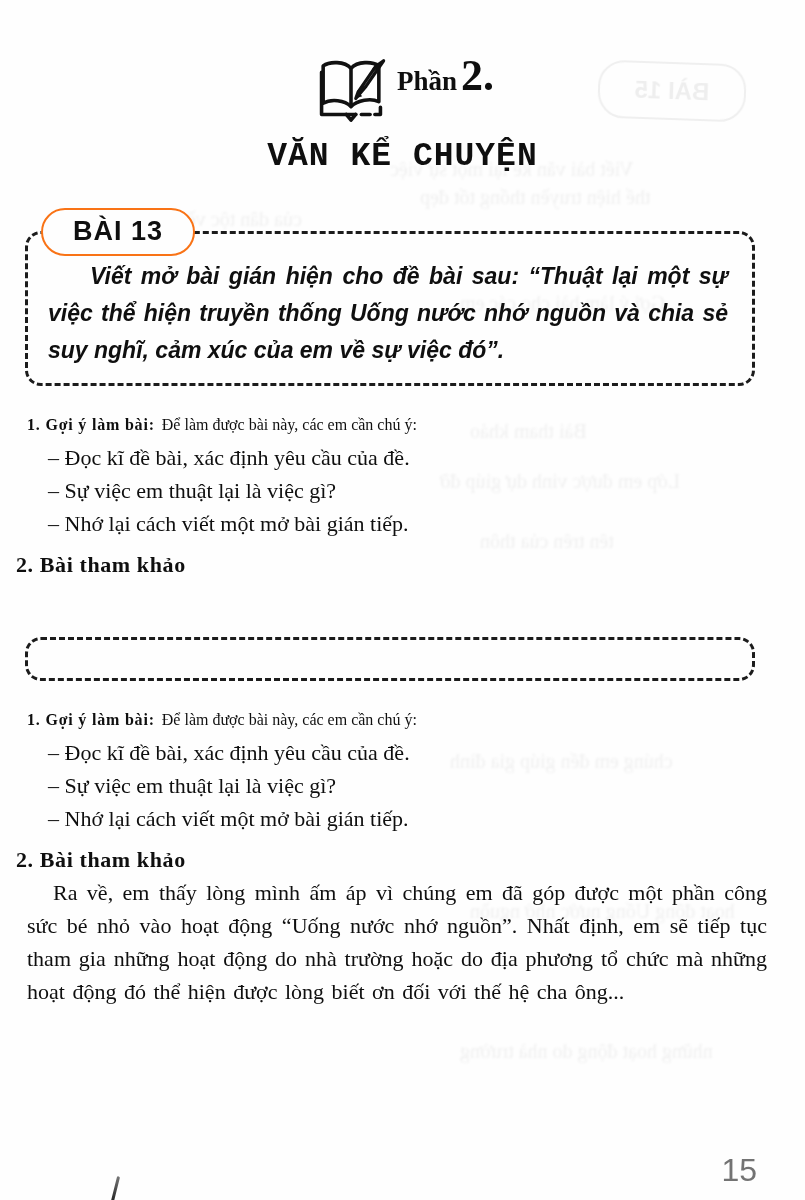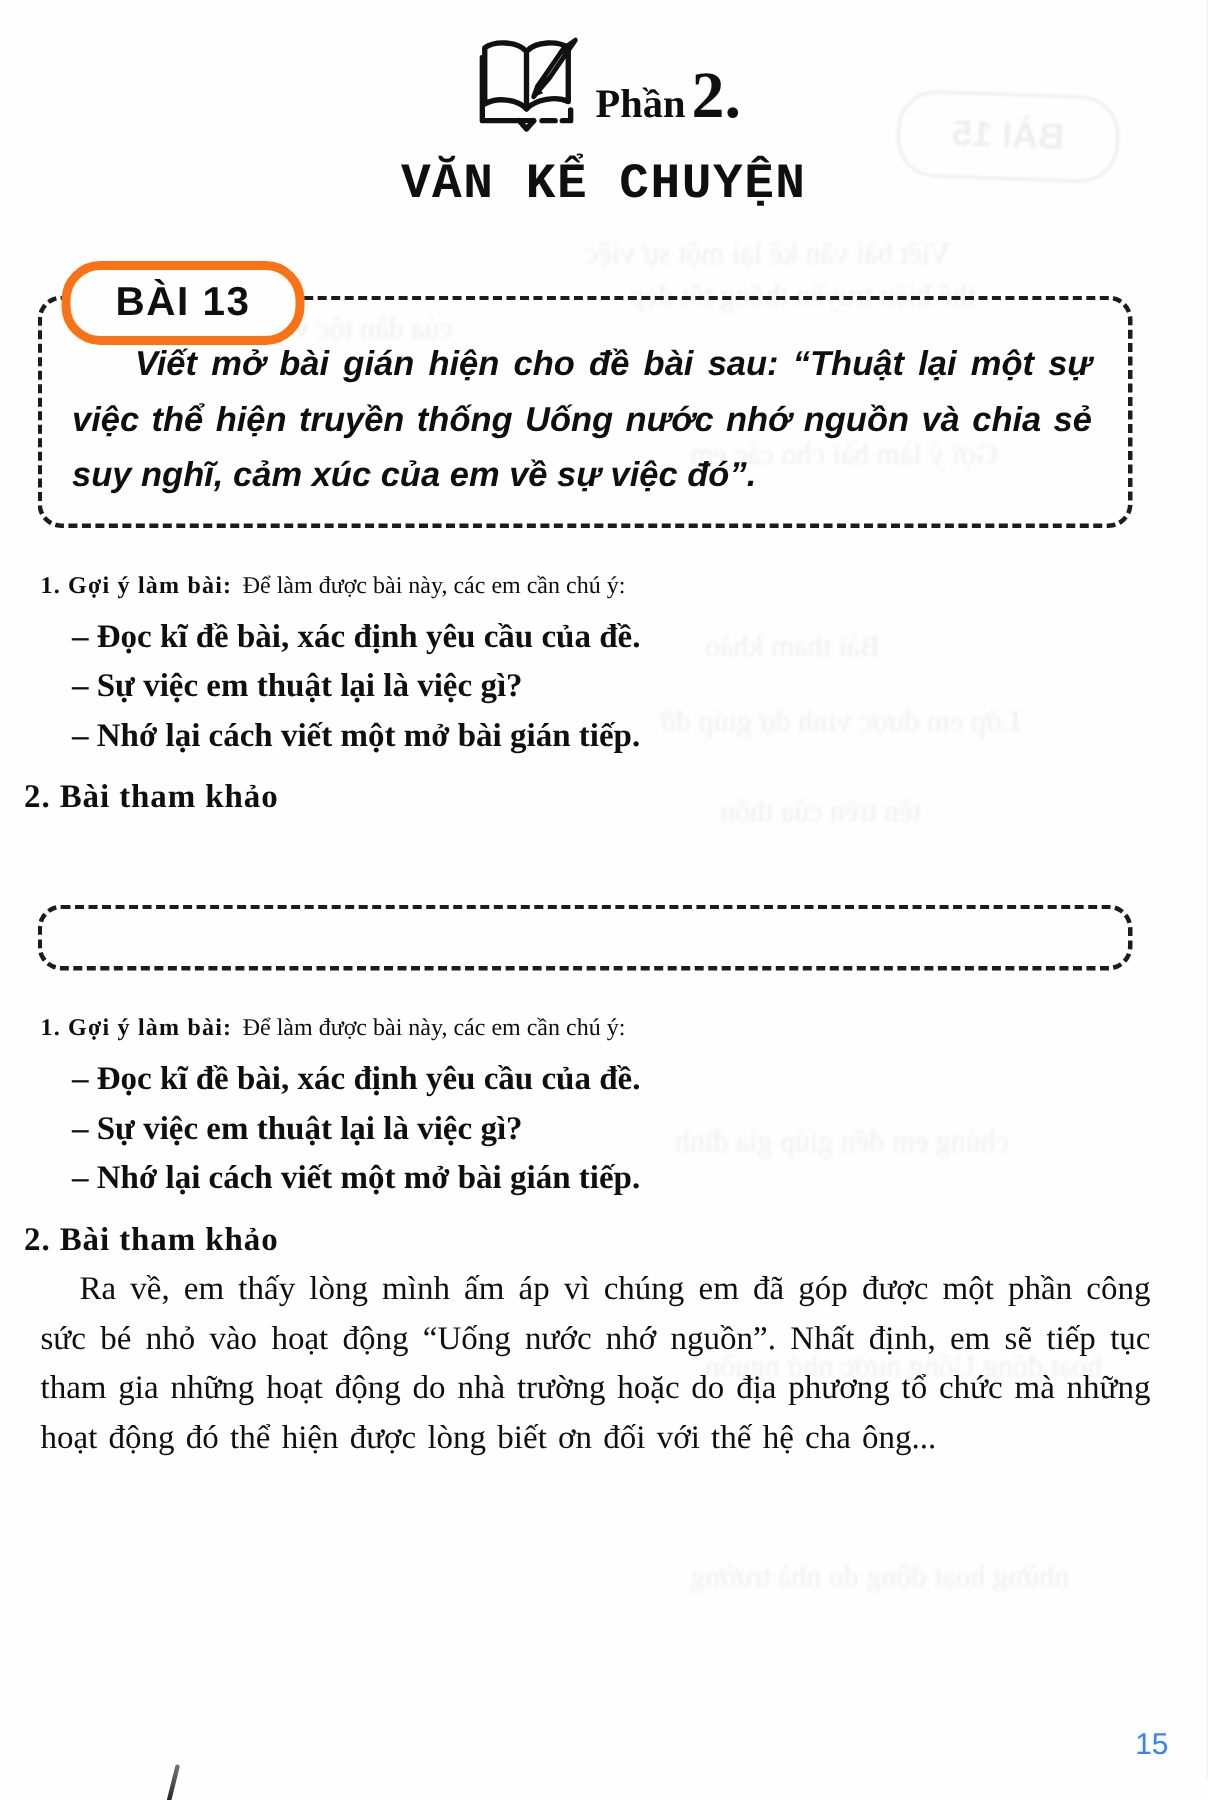--- a/index.html
+++ b/index.html
@@ -9,24 +9,23 @@
     width: 805px;
     height: 1200px;
     background: #fefefe;
     color: #0f0f0f;
     overflow: hidden;
     font-family: "Liberation Serif", serif;
   }
 
   
   .part-row {
-    padding-top: 20px;
+    padding-top: 54px;
     display: flex;
     justify-content: center;
-    align-items: flex-end;
     gap: 6px;
   }
   .book-icon { display: block; margin-bottom: 2px; }
   .part-text { white-space: nowrap; padding-bottom: 6px; }
   .part-label {
     font-family: "Liberation Serif", serif;
     font-weight: bold;
     font-size: 27px;
   }
   .part-number {
@@ -51,21 +50,21 @@
     border: 3px dashed #1c1c1c;
     border-radius: 16px;
     padding: 24px 24px 14px 20px;
     background: transparent;
   }
   .lesson-badge {
     position: absolute;
     top: -26px;
     left: 13px;
     background: #fefefe;
-    border: 6px solid #f97316;
+    border: 2px solid #f97316;
     border-radius: 26px;
     padding: 5px 30px 7px 30px;
     font-family: "Liberation Sans", sans-serif;
     font-weight: 700;
     font-size: 27px;
     letter-spacing: 1px;
     line-height: 1.2;
     text-align: center;
   }
   .lesson-prompt {
@@ -78,46 +77,46 @@
     text-align: justify;
   }
 
   
   .guide-head {
     margin: 22px 40px 0 27px;
     font-size: 16px;
     line-height: 33px;
   }
   .guide-head .lbl { font-weight: bold; letter-spacing: 0.8px; margin-right: 7px; }
-  .guide-points { margin: 0 40px 0 48px; font-weight: bold; }
+  .guide-points { margin: 0 40px 0 48px; }
   .guide-point { font-size: 22px; line-height: 33px; }
   .ref-head {
     margin: 8px 40px 0 16px;
     font-weight: bold;
     font-size: 22px;
     letter-spacing: 0.6px;
     line-height: 33px;
   }
   .ref-body {
     margin: 0 38px 0 27px;
     font-size: 22px;
     line-height: 33px;
     text-indent: 26px;
     text-align: justify;
     word-spacing: 2px;
   }
 
   
   .page-number {
     position: absolute;
-    right: 26px;
+    right: 48px;
     top: 1152px;
     font-family: "Liberation Sans", sans-serif;
-    font-size: 20px;
-    color: #3b82f6;
+    font-size: 32px;
+    color: #737373;
   }
   .pen-mark {
     position: absolute;
     left: 114px;
     top: 1176px;
     width: 3px;
     height: 26px;
     background: linear-gradient(to bottom, #777, #222);
     transform: rotate(14deg);
     border-radius: 2px;

